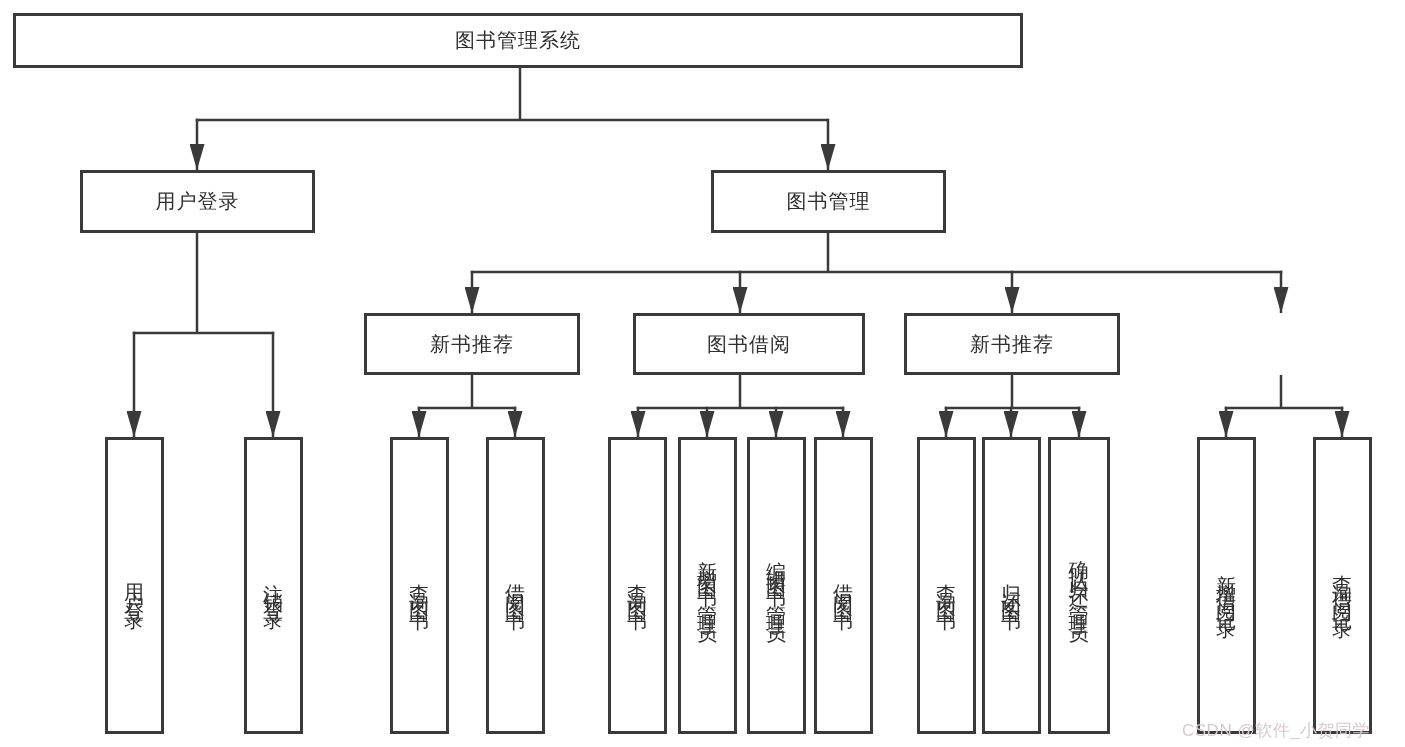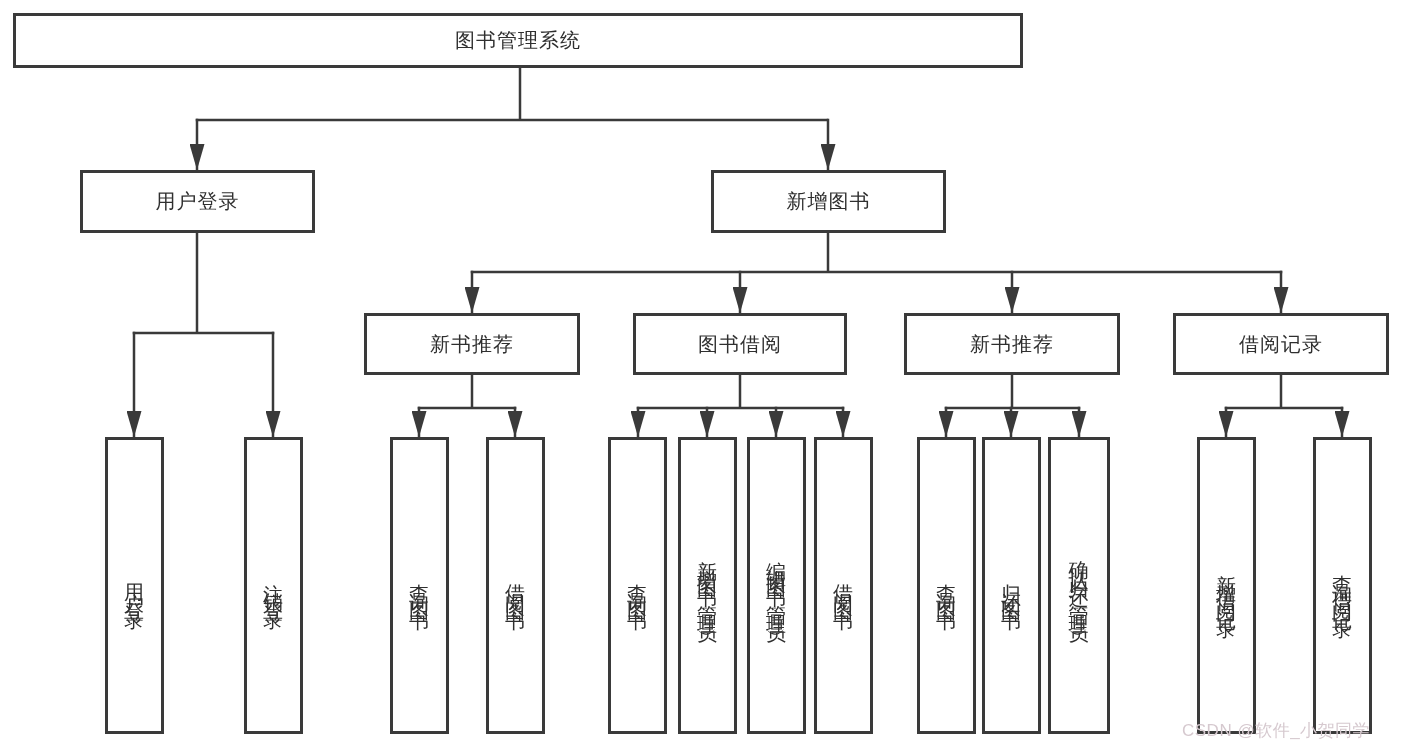--- a/index.html
+++ b/index.html
@@ -99,34 +99,31 @@
   </svg>
 
   <div class="node root" style="left:13px;top:13px;width:1010px;height:55px;">
     <span class="h-label">图书管理系统</span>
   </div>
 
   <div class="node lvl2" style="left:80px;width:235px;">
     <span class="h-label">用户登录</span>
   </div>
   <div class="node lvl2" style="left:711px;width:235px;">
-    <span class="h-label">新增图书</span>
+    <span class="h-label">图书管理</span>
   </div>
 
   <div class="node lvl3" style="left:364px;width:216px;">
     <span class="h-label">新书推荐</span>
   </div>
-  <div class="node lvl3" style="left:633px;width:214px;">
+  <div class="node lvl3" style="left:633px;width:232px;">
     <span class="h-label">图书借阅</span>
   </div>
   <div class="node lvl3" style="left:904px;width:216px;">
     <span class="h-label">新书推荐</span>
-  </div>
-  <div class="node lvl3" style="left:1173px;width:216px;">
-    <span class="h-label">借阅记录</span>
   </div>
 
   <div class="node leaf" style="left:105px;">
     <span class="v-text">用户登录</span>
   </div>
   <div class="node leaf" style="left:244px;">
     <span class="v-text">注销登录</span>
   </div>
 
   <div class="node leaf" style="left:390px;">

